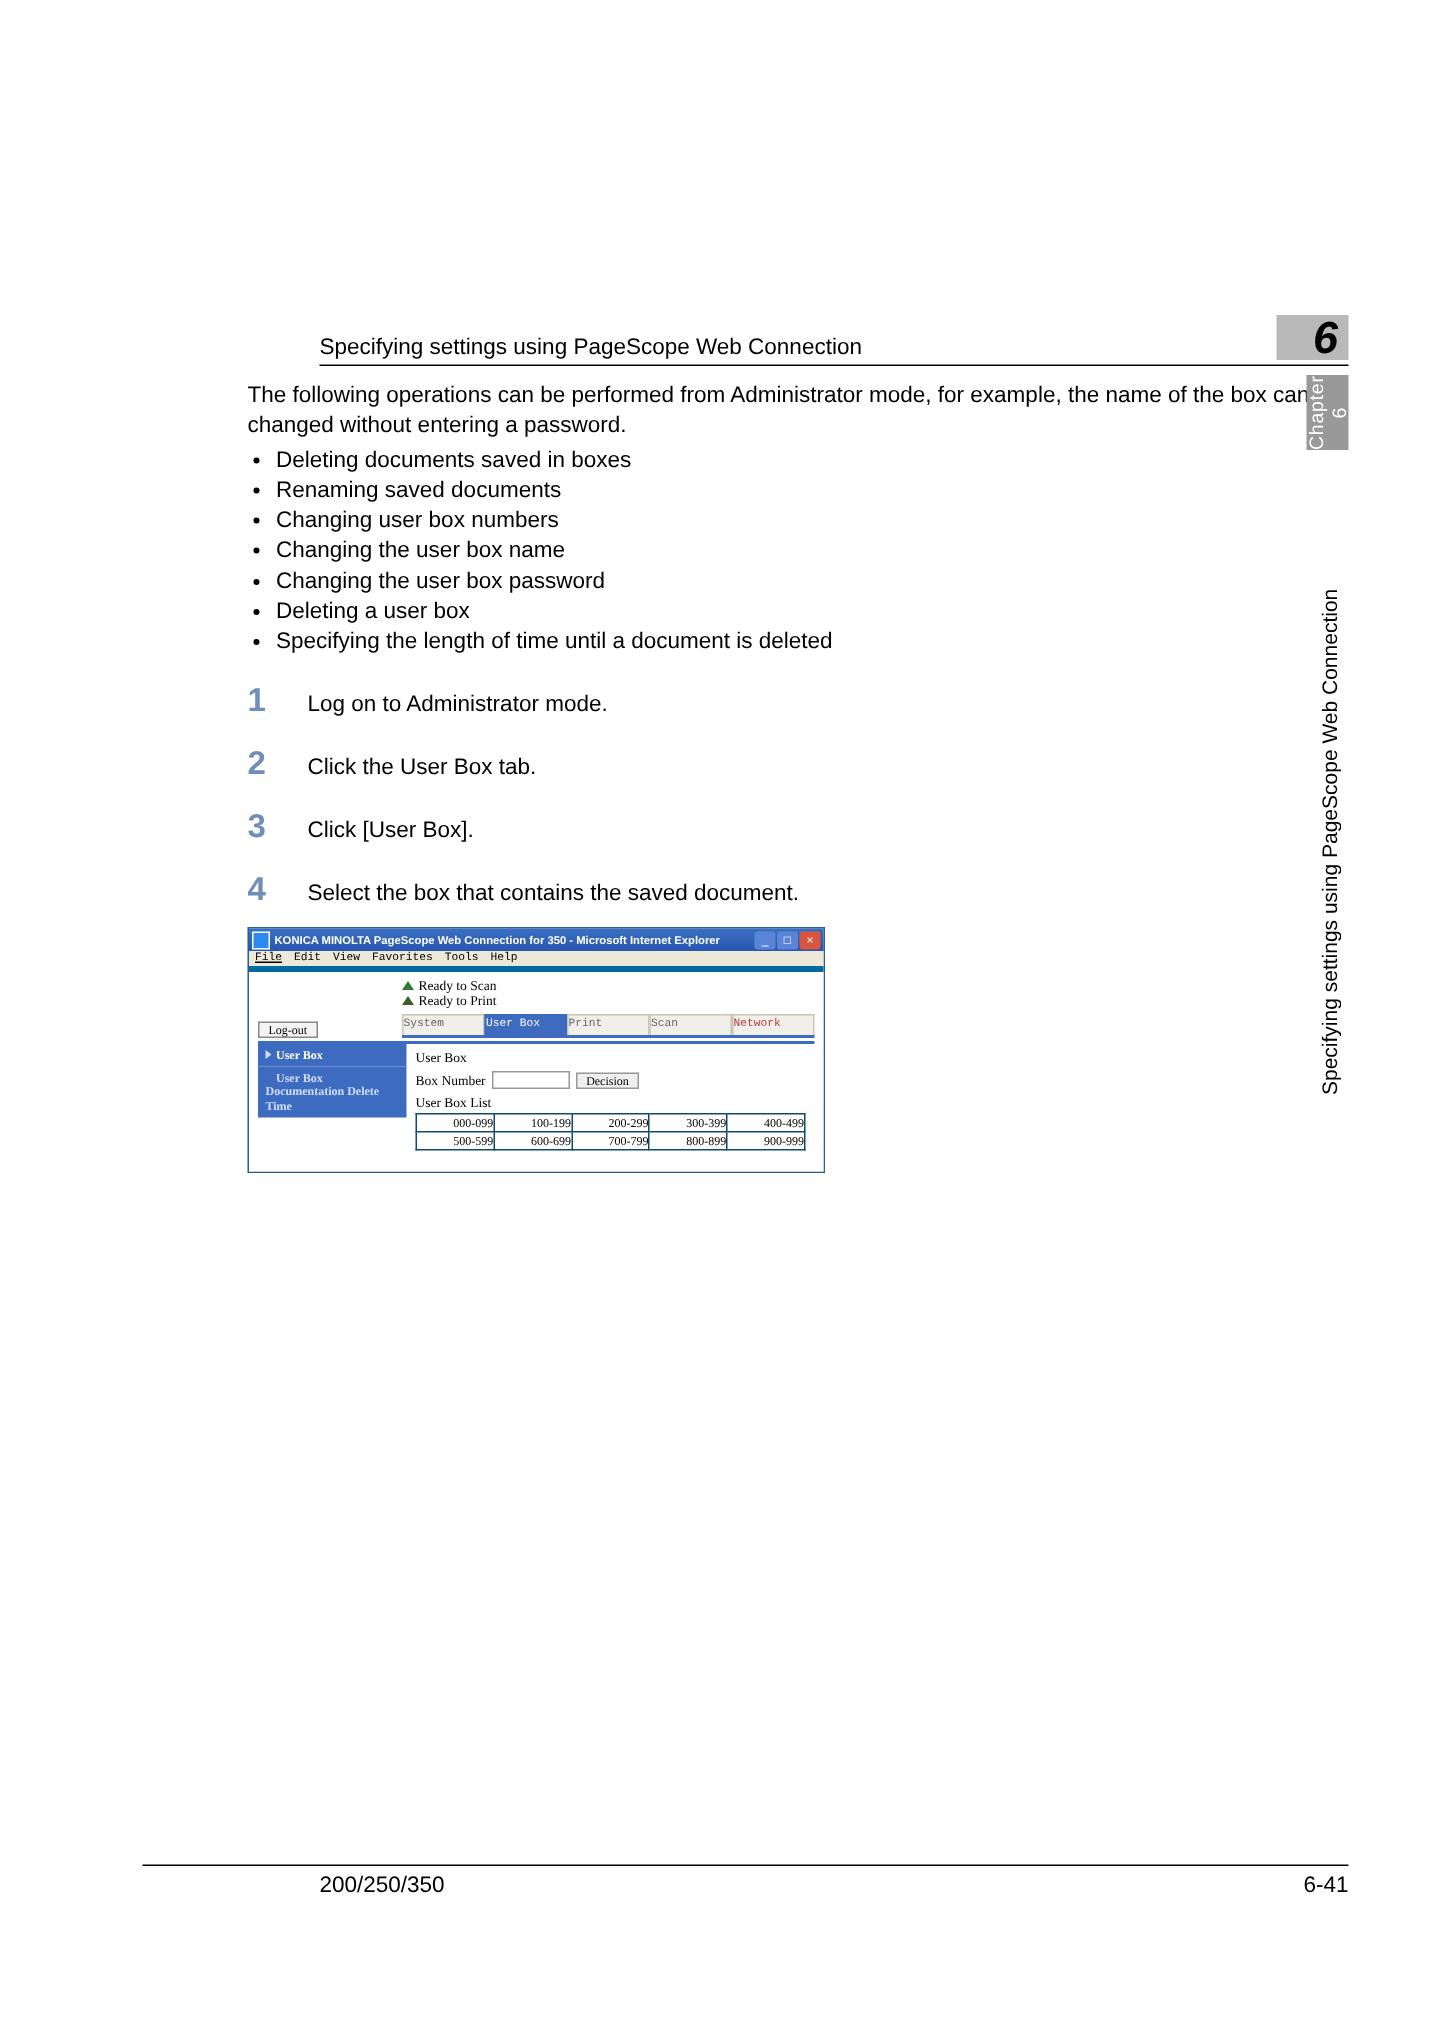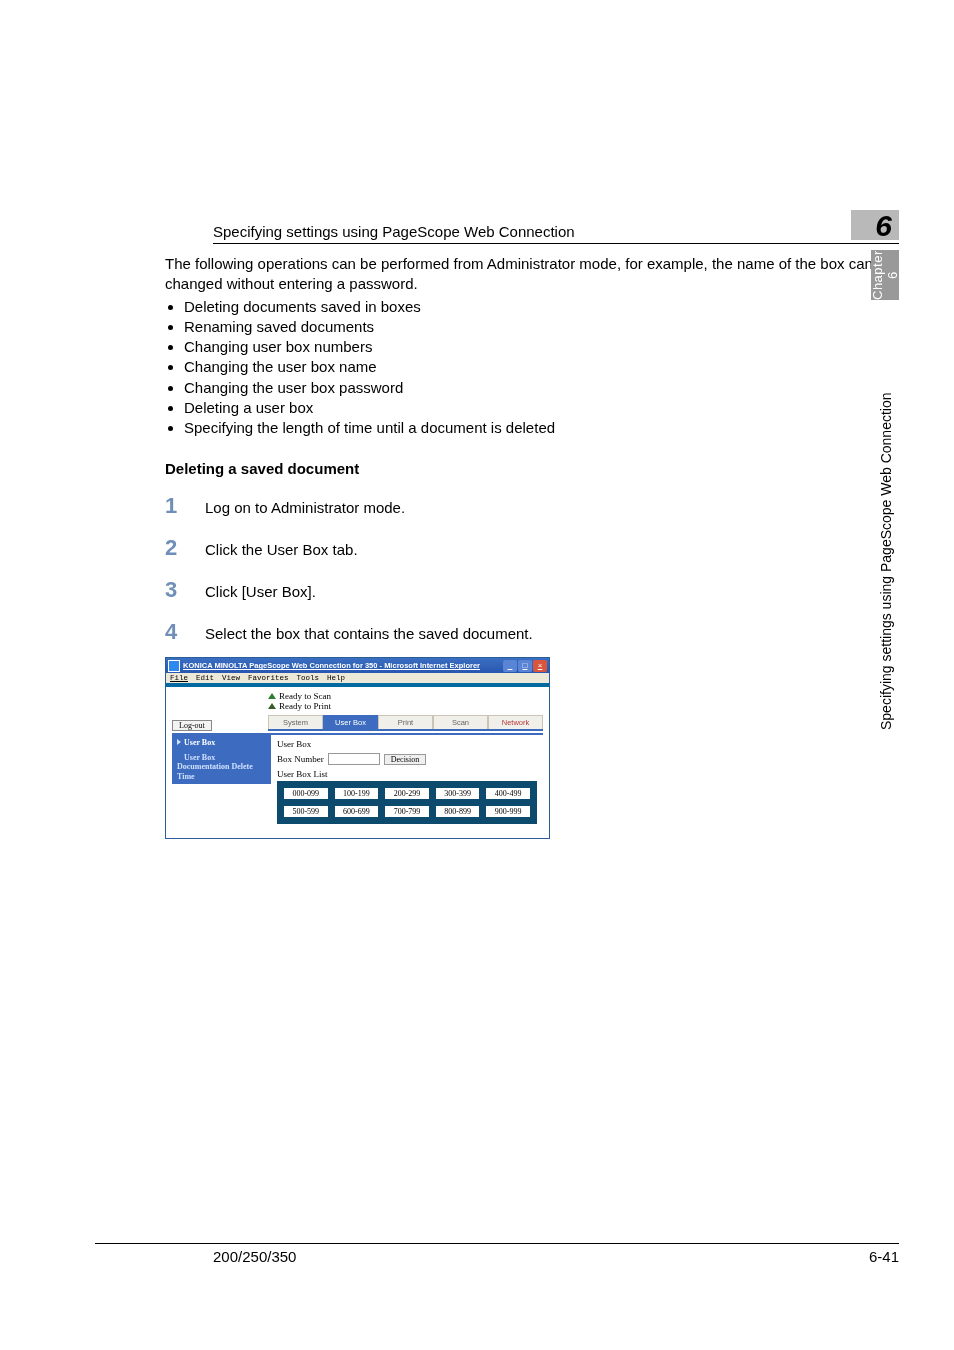--- a/index.html
+++ b/index.html
@@ -106,21 +106,20 @@
     font-size: 8px;
     color: #000;
   }
   .ss-title {
     background: linear-gradient(#3b6fc2, #2757b0);
     color: #fff;
     height: 15px;
     display: flex;
     align-items: center;
     padding: 0 2px;
-    text-decoration: underline;
   }
   .ss-title .ie-icon {
     width: 10px; height: 10px; background:#2d89ef; border:1px solid #fff; margin-right:3px;
   }
   .ss-title .t { flex:1; font-size:7.5px; font-weight:bold; }
   .ss-wbtn {
     width:14px; height:12px; margin-left:1px; text-align:center; font-size:8px; line-height:12px;
     background:#5a85d6; color:#fff; border-radius:2px;
   }
   .ss-wbtn.close { background:#d9553e; }
@@ -145,23 +144,23 @@
   .printer-icon.pr { border-bottom-color:#3a5b2a; }
   .logout-btn {
     display:inline-block; border:1px solid #888; padding:0px 6px; font-size:8px; background:#f3f3f3;
     font-family:"Times New Roman", serif;
     margin-top:12px;
   }
   .tabs-row {
     display:flex; gap:0; margin-top:0; border-bottom:2px solid #3c6bbf;
   }
   .tab {
-    flex:1; height:13px; line-height:13px; text-align:center; font-size:7.5px; color:#666;
+    flex:1; height:13px; line-height:13px; font-size:7.5px; color:#666;
     border:1px solid #c9c4b3; border-bottom:none; background:#f0efe9;
-    font-family:Liberation Sans, sans-serif;
+    font-family:Liberation Mono, monospace;
   }
   .tab.active { background:#3c6bbf; color:#fff; border-color:#3c6bbf; }
   .tab.network { color:#b83b3b; }
   .two-col { display:flex; gap:0; margin-top:0; }
   .side { width:100px; }
   .side-item {
     background:#3c6bbf; color:#fff; padding:3px 5px; font-size:8px;
     font-family:"Times New Roman", serif; font-weight:bold; position:relative;
   }
   .side-item .tri {
@@ -178,21 +177,21 @@
     flex:1; padding:4px 6px 6px 6px;
     font-family:"Times New Roman", serif; font-size:9px;
   }
   .main .mtitle { font-size:9px; margin-bottom:4px; }
   .box-input-row { display:flex; gap:4px; align-items:center; margin-bottom:4px; }
   .box-input { width:50px; height:10px; border:1px solid #999; background:#fff; }
   .dec-btn { border:1px solid #999; padding:0 6px; font-size:8px; background:#efefef; }
   .tblwrap { margin-top:2px; }
   .tbl { border-collapse:collapse; width:260px; }
   .tbl td {
-    border:7px solid #0c4a6e; width:20%; text-align:center; font-size:8px; padding:1px 0;
+    border:1px solid #0c4a6e; width:20%; text-align:right; font-size:8px; padding:1px 0;
   }
   .top-row { display:flex; align-items:flex-end; }
   .top-row .left { flex:0 0 96px; }
 
   
   .side-tab {
     position:absolute;
     right: 55px;
     top: 250px;
     width: 28px;
@@ -255,21 +254,20 @@
       <li>Deleting documents saved in boxes</li>
       <li>Renaming saved documents</li>
       <li>Changing user box numbers</li>
       <li>Changing the user box name</li>
       <li>Changing the user box password</li>
       <li>Deleting a user box</li>
       <li>Specifying the length of time until a document is deleted</li>
     </ul>
   </div>
 
-  <div class="subhead">Deleting a saved document</div>
 
   <div class="step">
     <span class="n">1</span>
     <span class="txt">Log on to Administrator mode.</span>
   </div>
   <div class="step">
     <span class="n">2</span>
     <span class="txt">Click the User Box tab.</span>
   </div>
   <div class="step">

